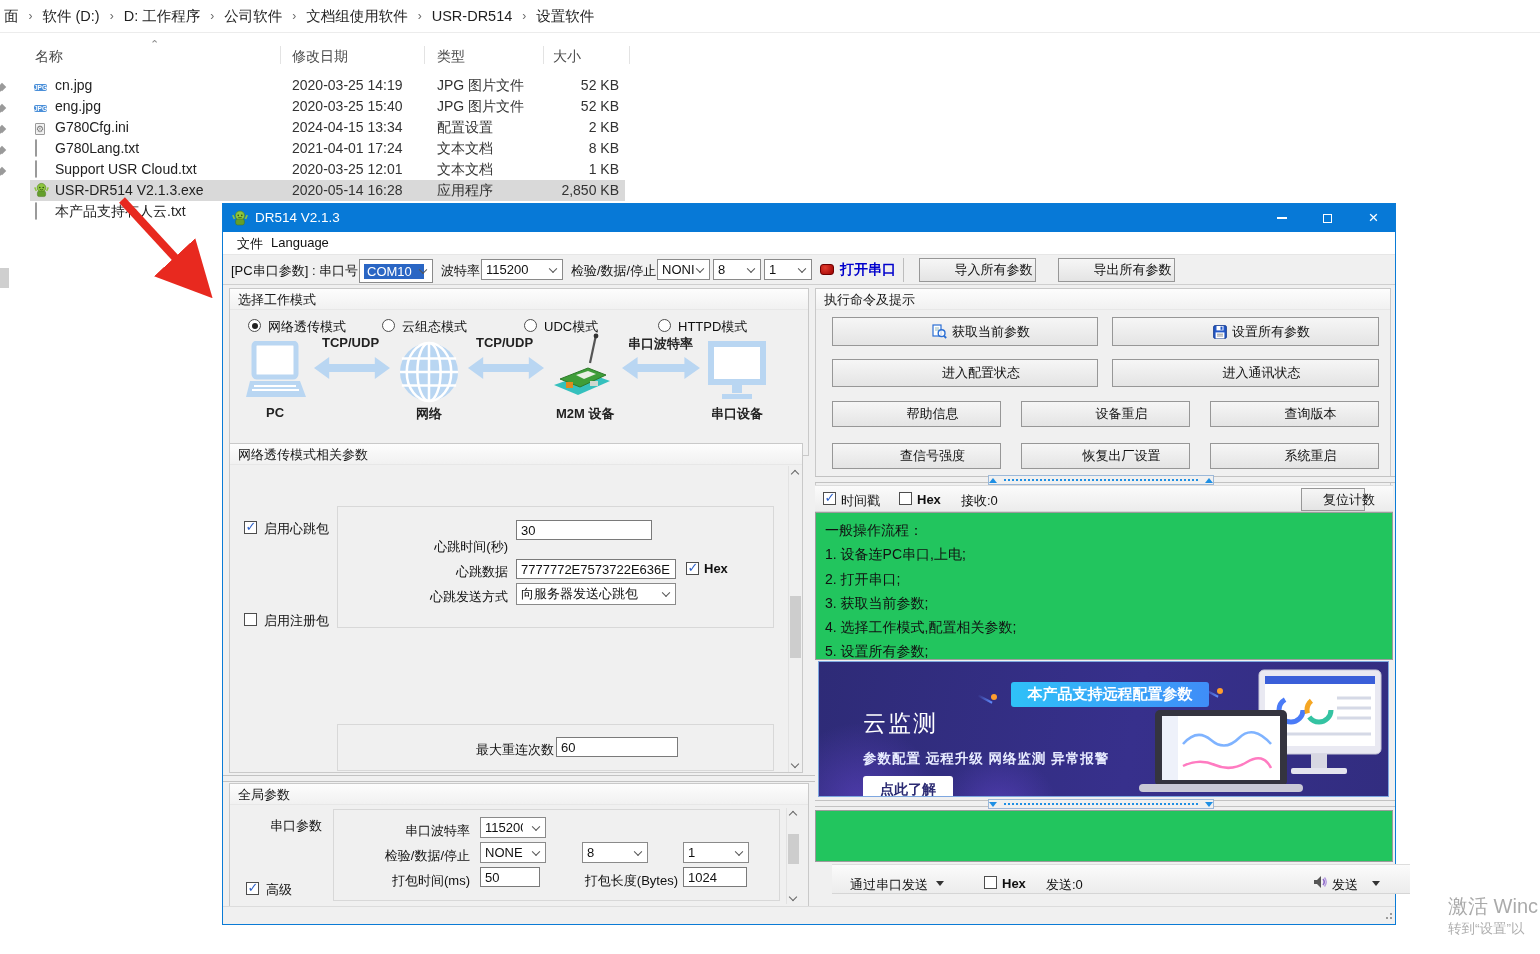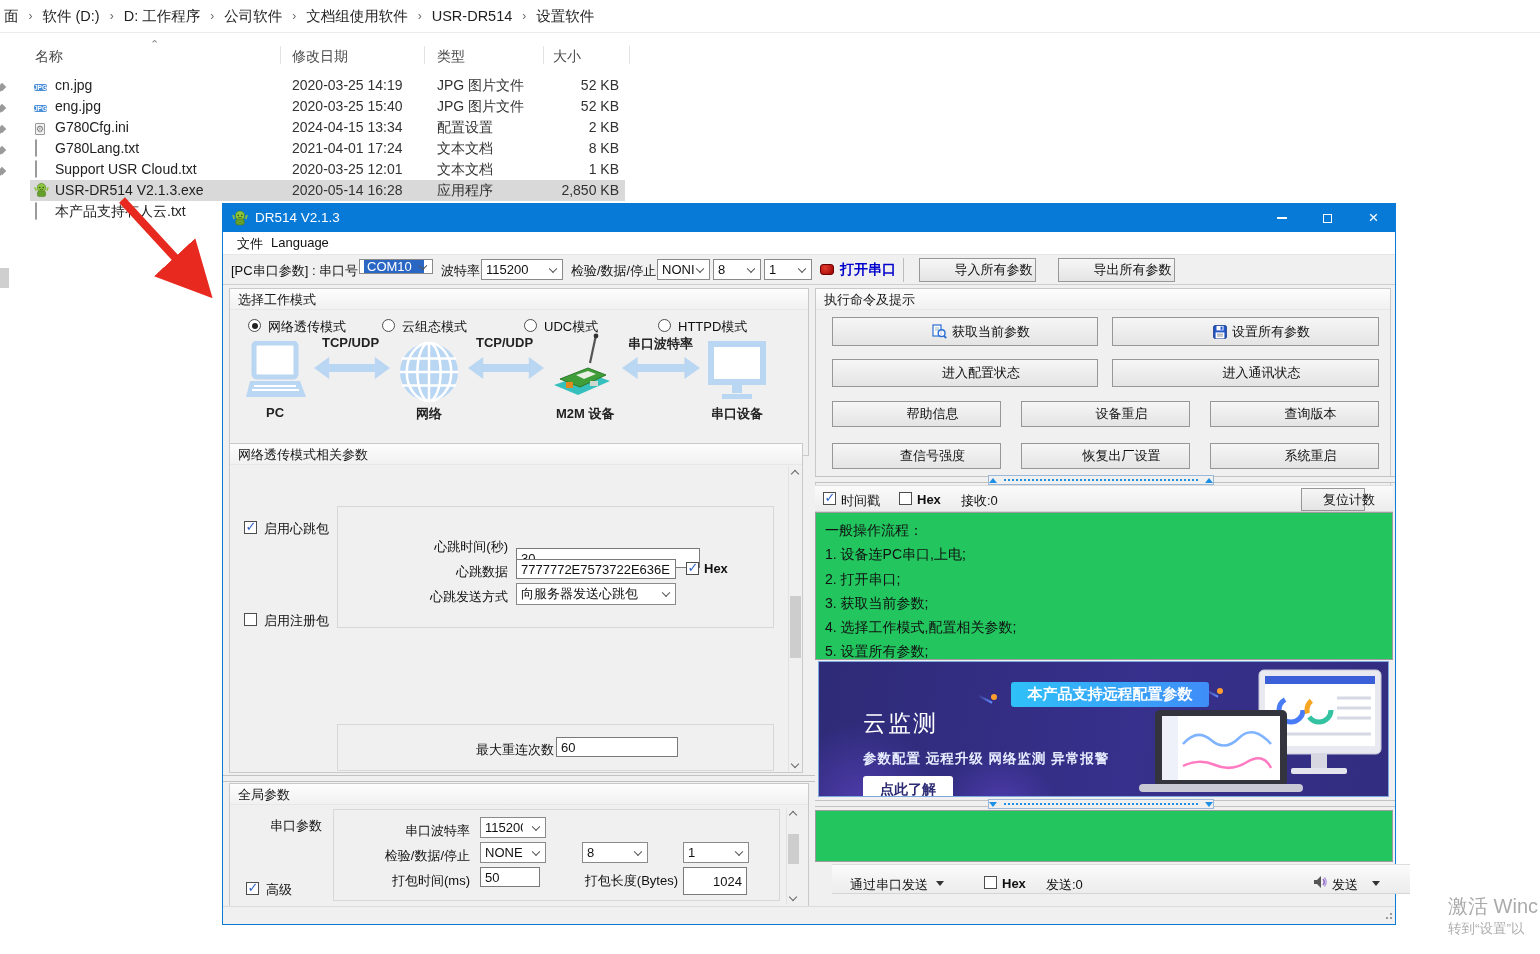--- a/index.html
+++ b/index.html
@@ -209,21 +209,21 @@
     <div class="tc" style="left:1128px;font-size:17px">×</div>
   </div>
 
   <div class="menubar">
     <span class="menuitem" style="left:14px">文件</span>
     <span class="menuitem" style="left:48px">Language</span>
   </div>
 
   <div class="toolbar">
     <span class="lbl" style="left:8px;top:7px">[PC串口参数] : 串口号</span>
-    <div class="combo" style="left:136px;top:4px;width:74px;height:15px">
+    <div class="combo" style="left:136px;top:4px;width:74px;height:24px">
       <span style="background:#2a66c4;color:#fff;padding:0 12px 0 3px">COM10</span>
         <i class="chev"></i>
     </div>
     <span class="lbl" style="left:218px;top:7px">波特率</span>
     <div class="combo" style="left:258px;top:4px;width:82px;height:21px">
       <span>115200</span>
         <i class="chev"></i>
     </div>
     <span class="lbl" style="left:348px;top:7px">检验/数据/停止</span>
     <div class="combo" style="left:434px;top:4px;width:53px;height:21px">
@@ -314,21 +314,21 @@
     <div class="gcap">网络透传模式相关参数</div>
     <div class="vsb" style="right:1px;top:22px;height:306px">
       <i class="sbarrow" style="top:5px;transform:rotate(-135deg)"></i>
       <div class="sbthumb" style="top:130px;height:62px"></div>
       <i class="sbarrow" style="bottom:5px;transform:rotate(45deg)"></i>
     </div>
     <span class="cb on" style="left:14px;top:77px"></span>
     <span class="lbl" style="left:34px;top:76px">启用心跳包</span>
     <div class="innerbox" style="left:107px;top:62px;width:437px;height:122px"></div>
     <span class="lbl rlbl" style="left:158px;top:94px;width:120px">心跳时间(秒)</span>
-    <input class="tin" style="left: 286px; top: 104px; width: 184px; height: 20px;" value="30">
+    <input class="tin" style="left: 286px; top: 76px; width: 136px; height: 20px;" value="30">
     <span class="lbl rlbl" style="left:158px;top:119px;width:120px">心跳数据</span>
     <input class="tin" style="left: 286px; top: 115px; width: 160px; height: 20px;" value="7777772E7573722E636E">
     <span class="cb on" style="left:456px;top:118px"></span>
     <span class="lbl" style="left:474px;top:117px;font-weight:bold">Hex</span>
     <span class="lbl rlbl" style="left:158px;top:144px;width:120px">心跳发送方式</span>
     <div class="combo" style="left:286px;top:139px;width:160px;height:22px">
       <span>向服务器发送心跳包</span>
         <i class="chev"></i>
     </div>
     <span class="cb" style="left:14px;top:169px"></span>
@@ -363,21 +363,21 @@
       <span>8</span>
         <i class="chev"></i>
     </div>
     <div class="combo" style="left:453px;top:58px;width:66px;height:21px">
       <span>1</span>
         <i class="chev"></i>
     </div>
     <span class="lbl rlbl" style="left:140px;top:88px;width:100px">打包时间(ms)</span>
     <input class="tin" style="left: 250px; top: 83px; width: 60px; height: 20px;" value="50">
     <span class="lbl rlbl" style="left:340px;top:88px;width:108px">打包长度(Bytes)</span>
-    <input class="tin" style="left: 453px; top: 83px; width: 64px; height: 28px; text-align: right;" value="1024">
+    <input class="tin" style="left: 453px; top: 83px; width: 64px; height: 20px;" value="1024">
     <span class="cb on" style="left:16px;top:98px"></span>
     <span class="lbl" style="left:36px;top:97px">高级</span>
   </div>
 
   <div class="group" style="left:592px;top:84px;width:576px;height:238px">
     <div class="gcap">执行命令及提示</div>
     <div class="wbtn" style="left:16px;top:28px;width:266px;height:29px">
       <svg width="15" height="15" viewBox="0 0 15 15">
           <rect x="1" y="1" width="8" height="11" fill="#fff" stroke="#2b6fd4" stroke-width="1.2"></rect>
           <line x1="3" y1="4" x2="7" y2="4" stroke="#9bb" stroke-width="1"></line>

